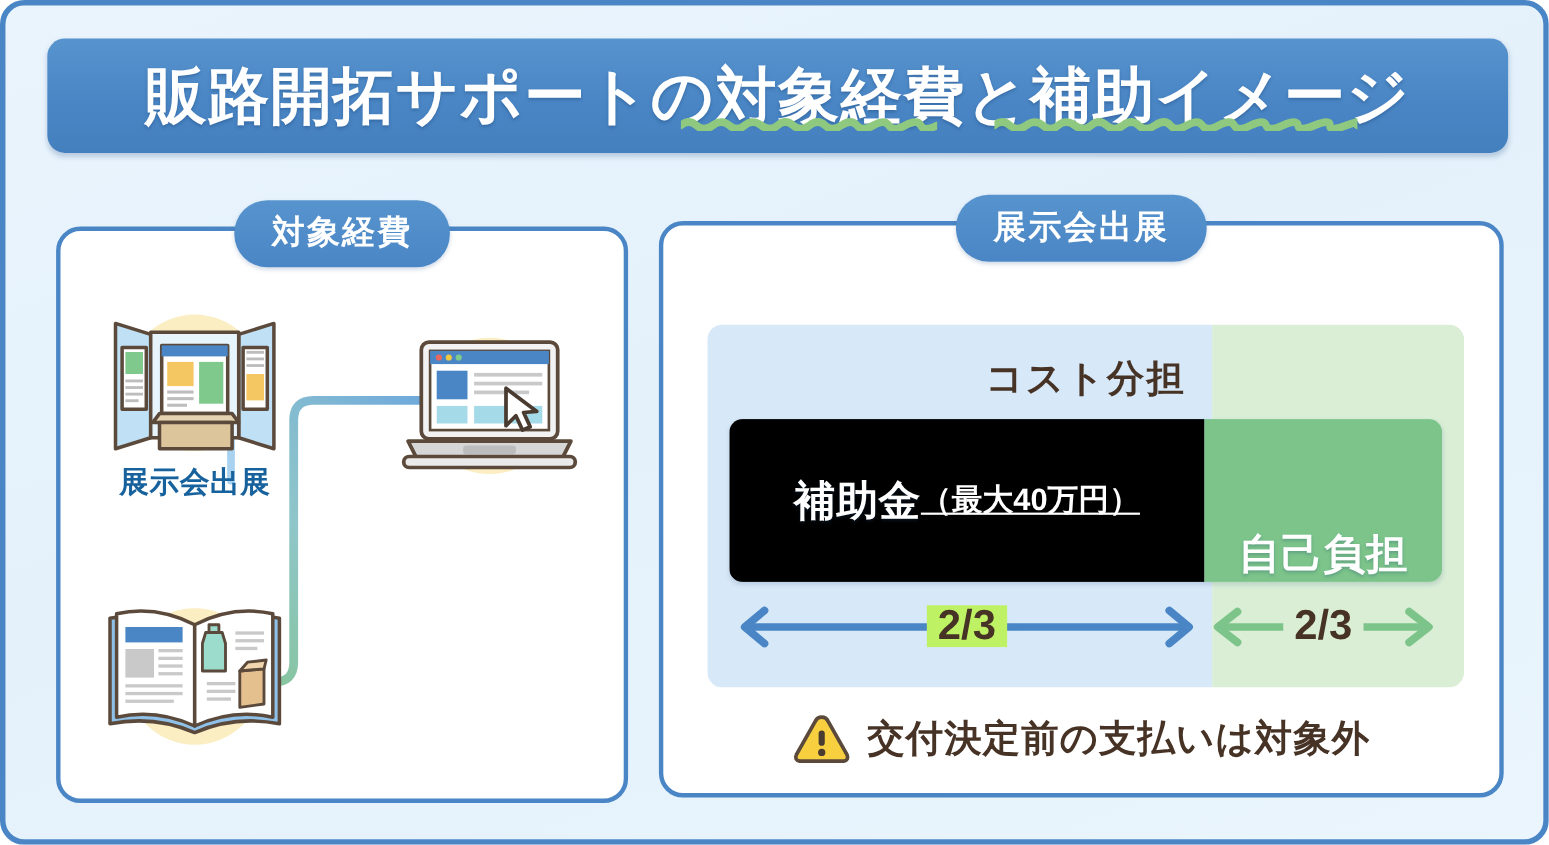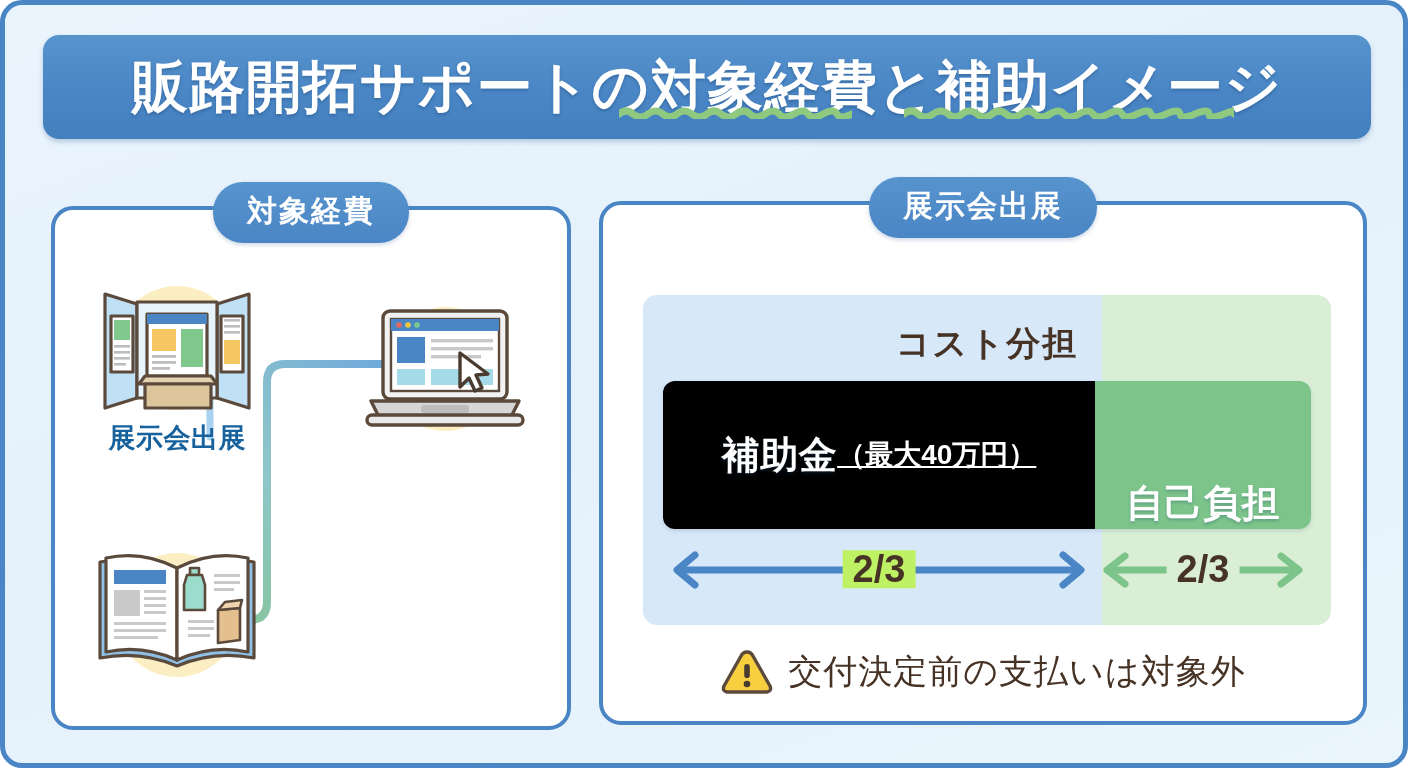--- a/index.html
+++ b/index.html
@@ -249,21 +249,21 @@
     left: 0;
     top: 442px;
     width: 100%;
     display: flex;
     align-items: center;
     justify-content: center;
     gap: 14px;
   }
   #note-text {
     font-size: 34px;
-    font-weight: normal;
+    font-weight: bold;
     color: #463325;
     letter-spacing: 1px;
     white-space: nowrap;
   }
 </style>
 </head>
 <body>
 
 <div id="poster">
 

